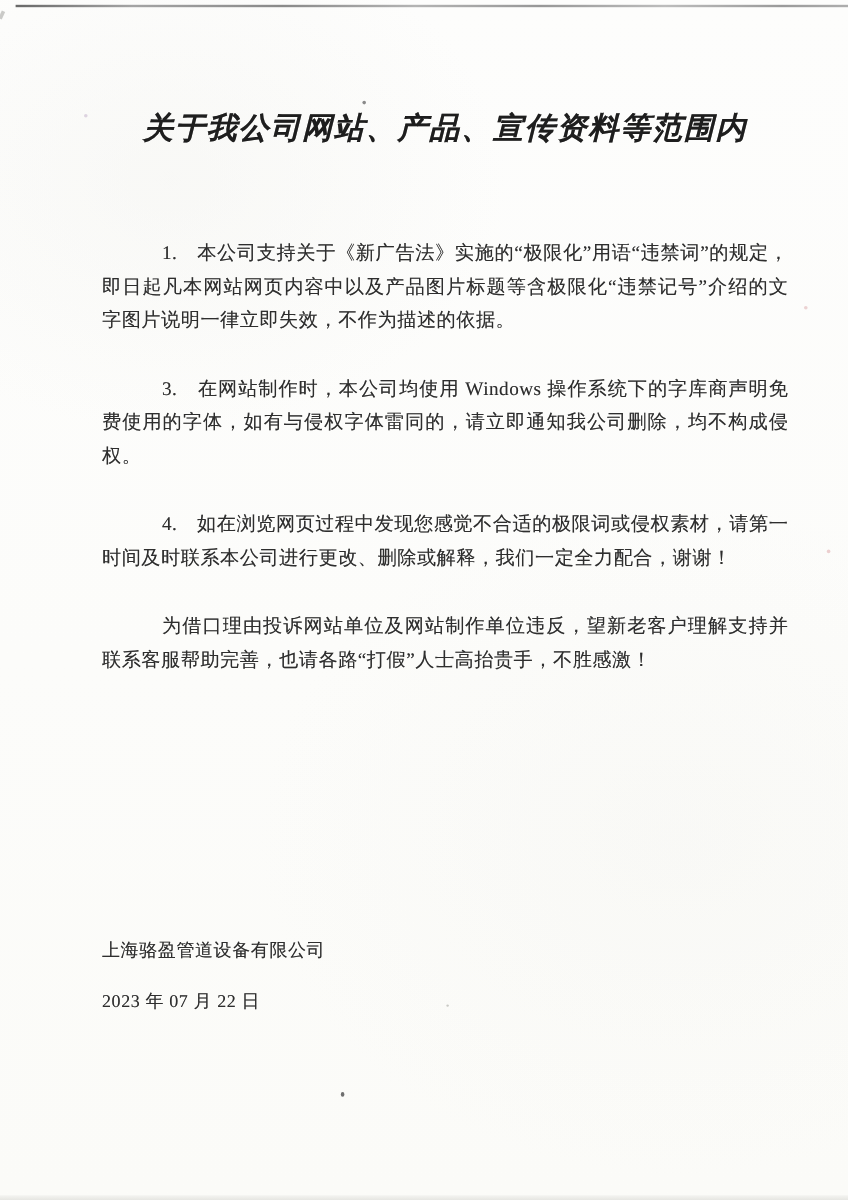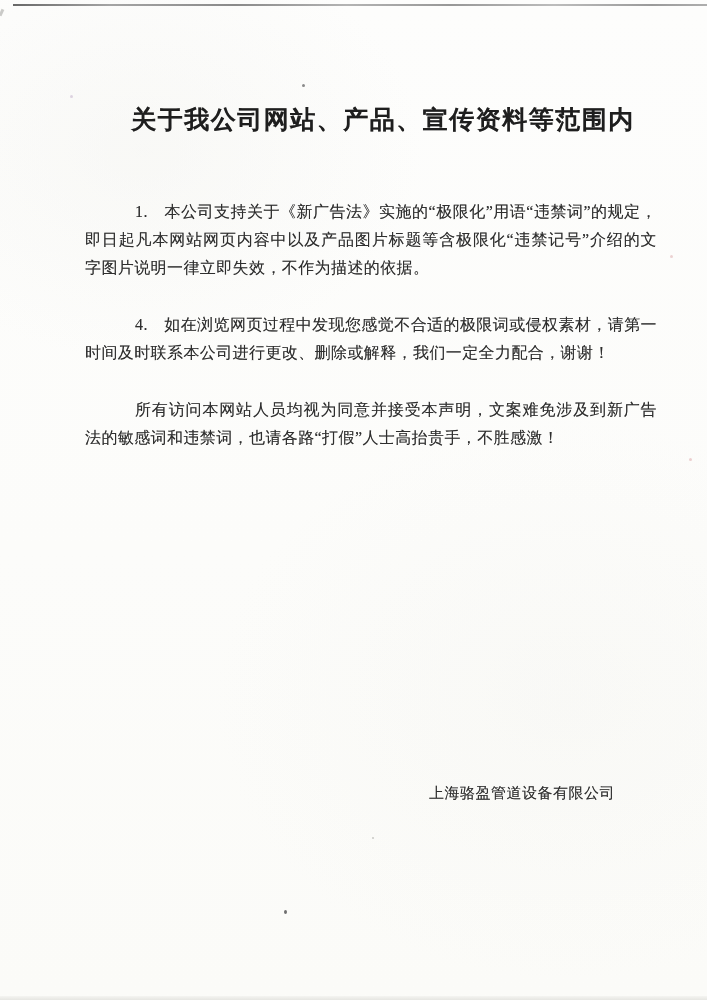--- a/index.html
+++ b/index.html
@@ -55,28 +55,29 @@
   .speck.s3 { left: 70px;  top: 95px;  width: 3px; height: 3px; background: #ddd3e0; }
   .speck.s4 { left: 670px; top: 255px; width: 3px; height: 3px; background: #ecd2d2; }
   .speck.s5 { left: 689px; top: 458px; width: 3px; height: 3px; background: #eccfcf; }
   .speck.s6 { left: 372px; top: 837px; width: 2px; height: 2px; background: #c9c9c4; }
 
   .title {
     position: absolute;
     top: 88px;
     left: 85px;
     width: 572px;
-    margin: 12px;
+    margin: 0;
     text-align: center;
     font-size: 25px;
     line-height: 40px;
     font-weight: bold;
     letter-spacing: 1.5px;
     color: #1e1e1e;
     text-shadow: 0 0 0.5px rgba(30,30,30,0.55);
+    font-style: italic;
   }
   .title .tl { display: block; }
 
   .body-text {
     position: absolute;
     top: 198px;
     left: 85px;
     width: 572px;
     font-size: 16px;
     line-height: 28px;
@@ -88,21 +89,21 @@
   .body-text p.para {
     margin: 0 0 29px 0;
     text-indent: 50px;
   }
 
   .signature {
     position: absolute;
     top: 783px;
     left: 85px;
     width: 572px;
-    text-align: right;
+    text-align: left;
     font-size: 15px;
     line-height: 20px;
     letter-spacing: 0.5px;
     color: #2e2e2e;
     text-shadow: 0 0 0.4px rgba(46,46,46,0.45);
   }
   .signature .company { padding-right: 42px; margin-bottom: 22px; }
   .signature .date    { padding-right: 50px; }
 </style>
 </head>
@@ -119,23 +120,25 @@
   <div class="speck s4"></div>
   <div class="speck s5"></div>
   <div class="speck s6"></div>
 
   <h1 class="title">
     <span class="tl">关于我公司网站、产品、宣传资料等范围内</span>
   </h1>
 
   <div class="body-text">
     <p class="para">1.　本公司支持关于《新广告法》实施的“极限化”用语“违禁词”的规定，即日起凡本网站网页内容中以及产品图片标题等含极限化“违禁记号”介绍的文字图片说明一律立即失效，不作为描述的依据。</p>
+    <p class="para">3.　在网站制作时，本公司均使用 Windows 操作系统下的字库商声明免费使用的字体，如有与侵权字体雷同的，请立即通知我公司删除，均不构成侵权。</p>
     <p class="para">4.　如在浏览网页过程中发现您感觉不合适的极限词或侵权素材，请第一时间及时联系本公司进行更改、删除或解释，我们一定全力配合，谢谢！</p>
-    <p class="para">所有访问本网站人员均视为同意并接受本声明，文案难免涉及到新广告法的敏感词和违禁词，也请各路“打假”人士高抬贵手，不胜感激！</p>
+    <p class="para">为借口理由投诉网站单位及网站制作单位违反，望新老客户理解支持并联系客服帮助完善，也请各路“打假”人士高抬贵手，不胜感激！</p>
   </div>
 
   <div class="signature">
     <div class="company">上海骆盈管道设备有限公司</div>
+    <div class="date">2023 年 07 月 22 日</div>
   </div>
 
   <div class="edge-bottom"></div>
 
 </div>
 
 </body></html>

